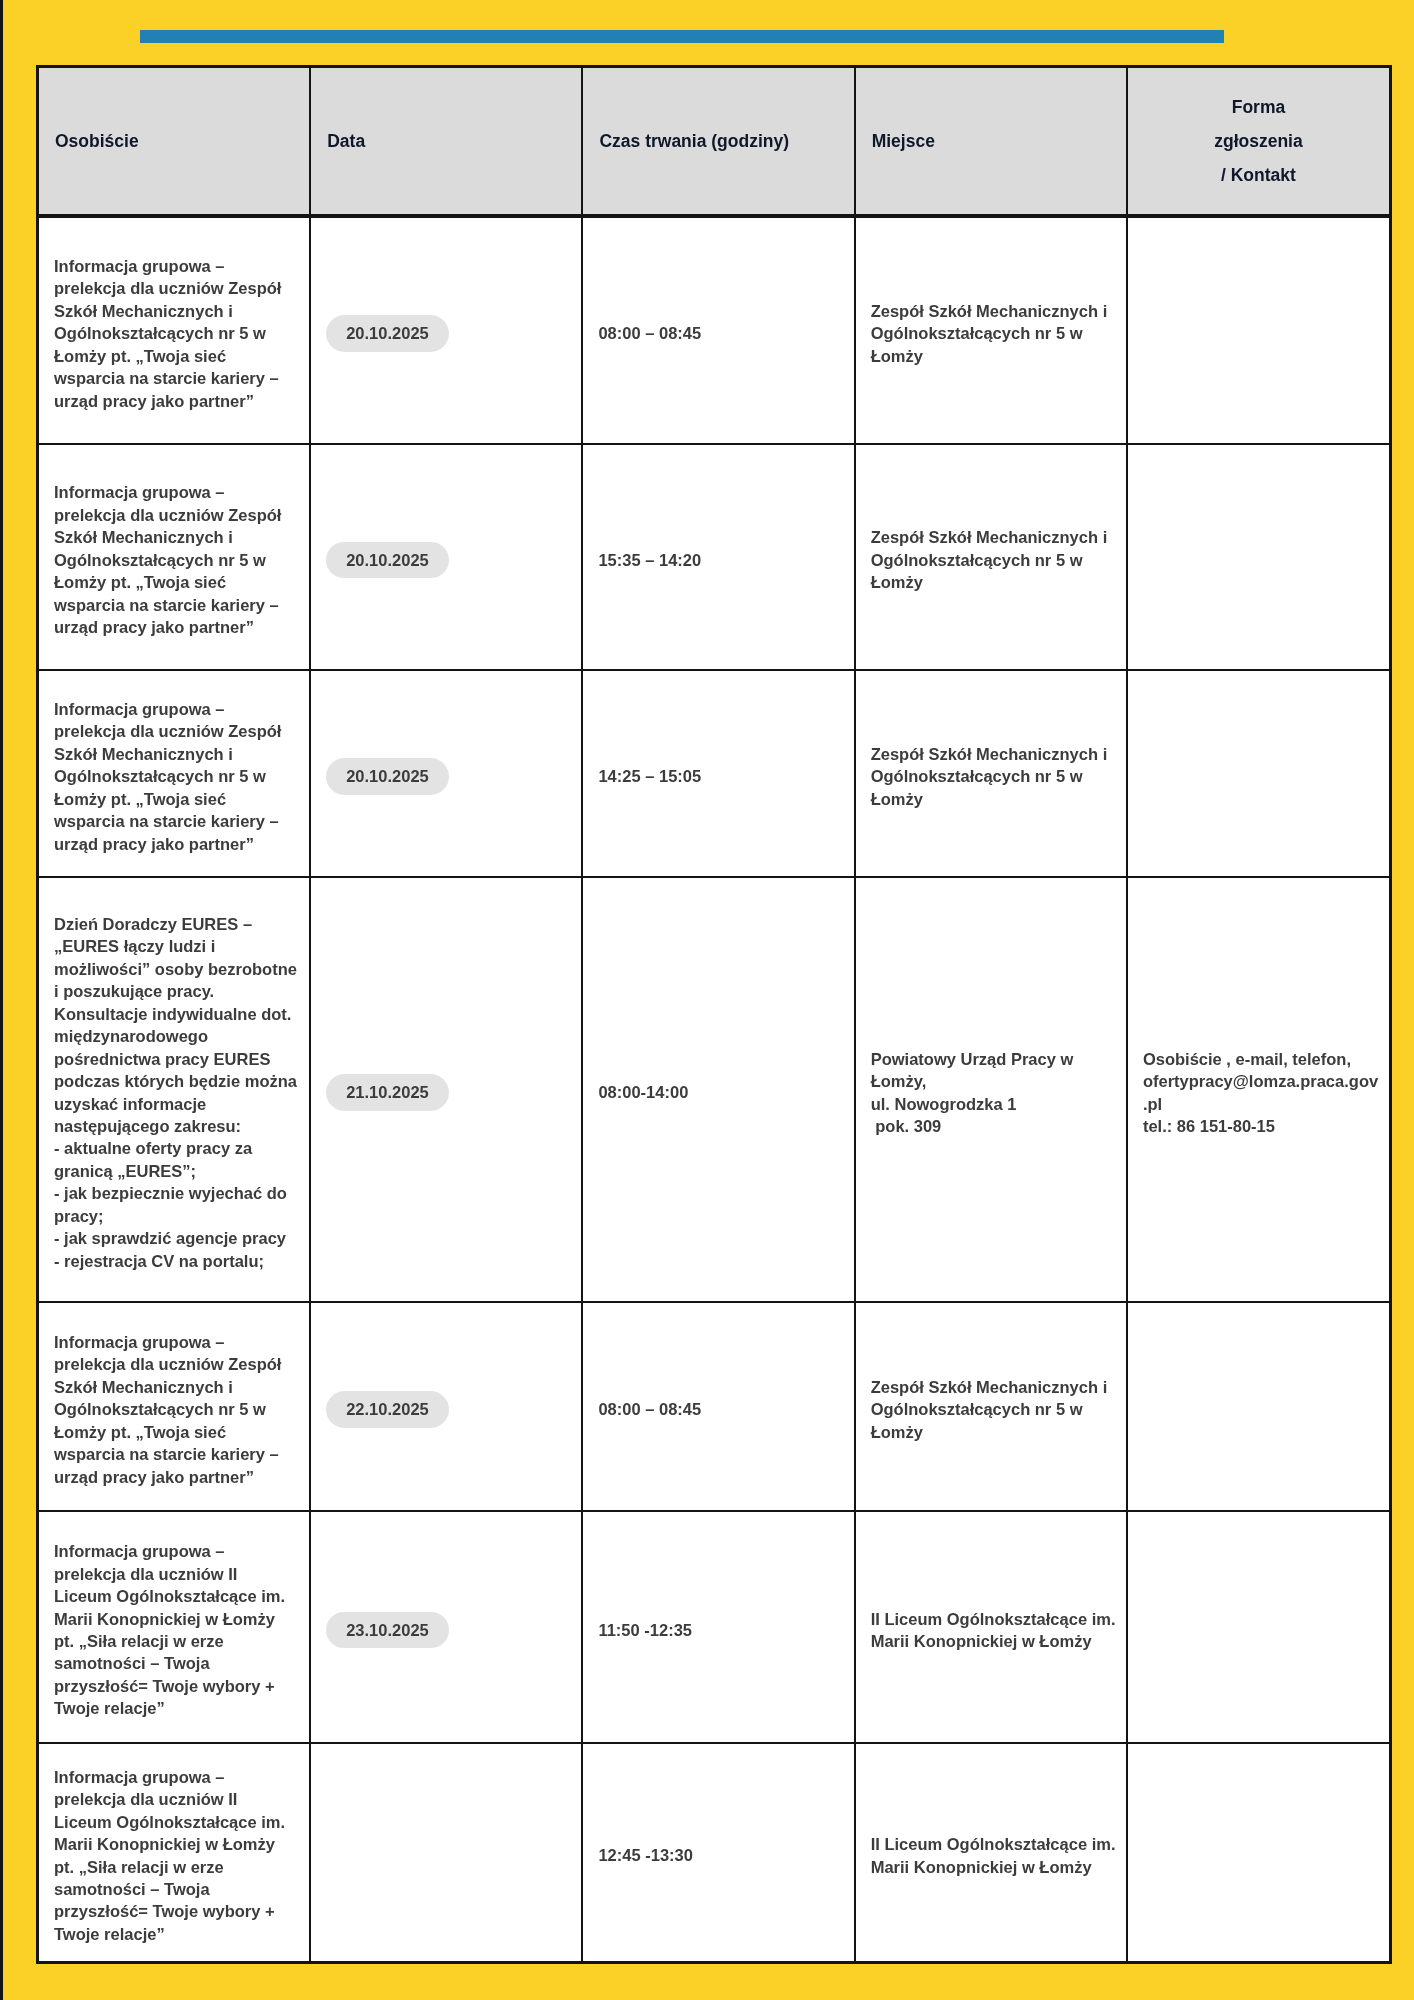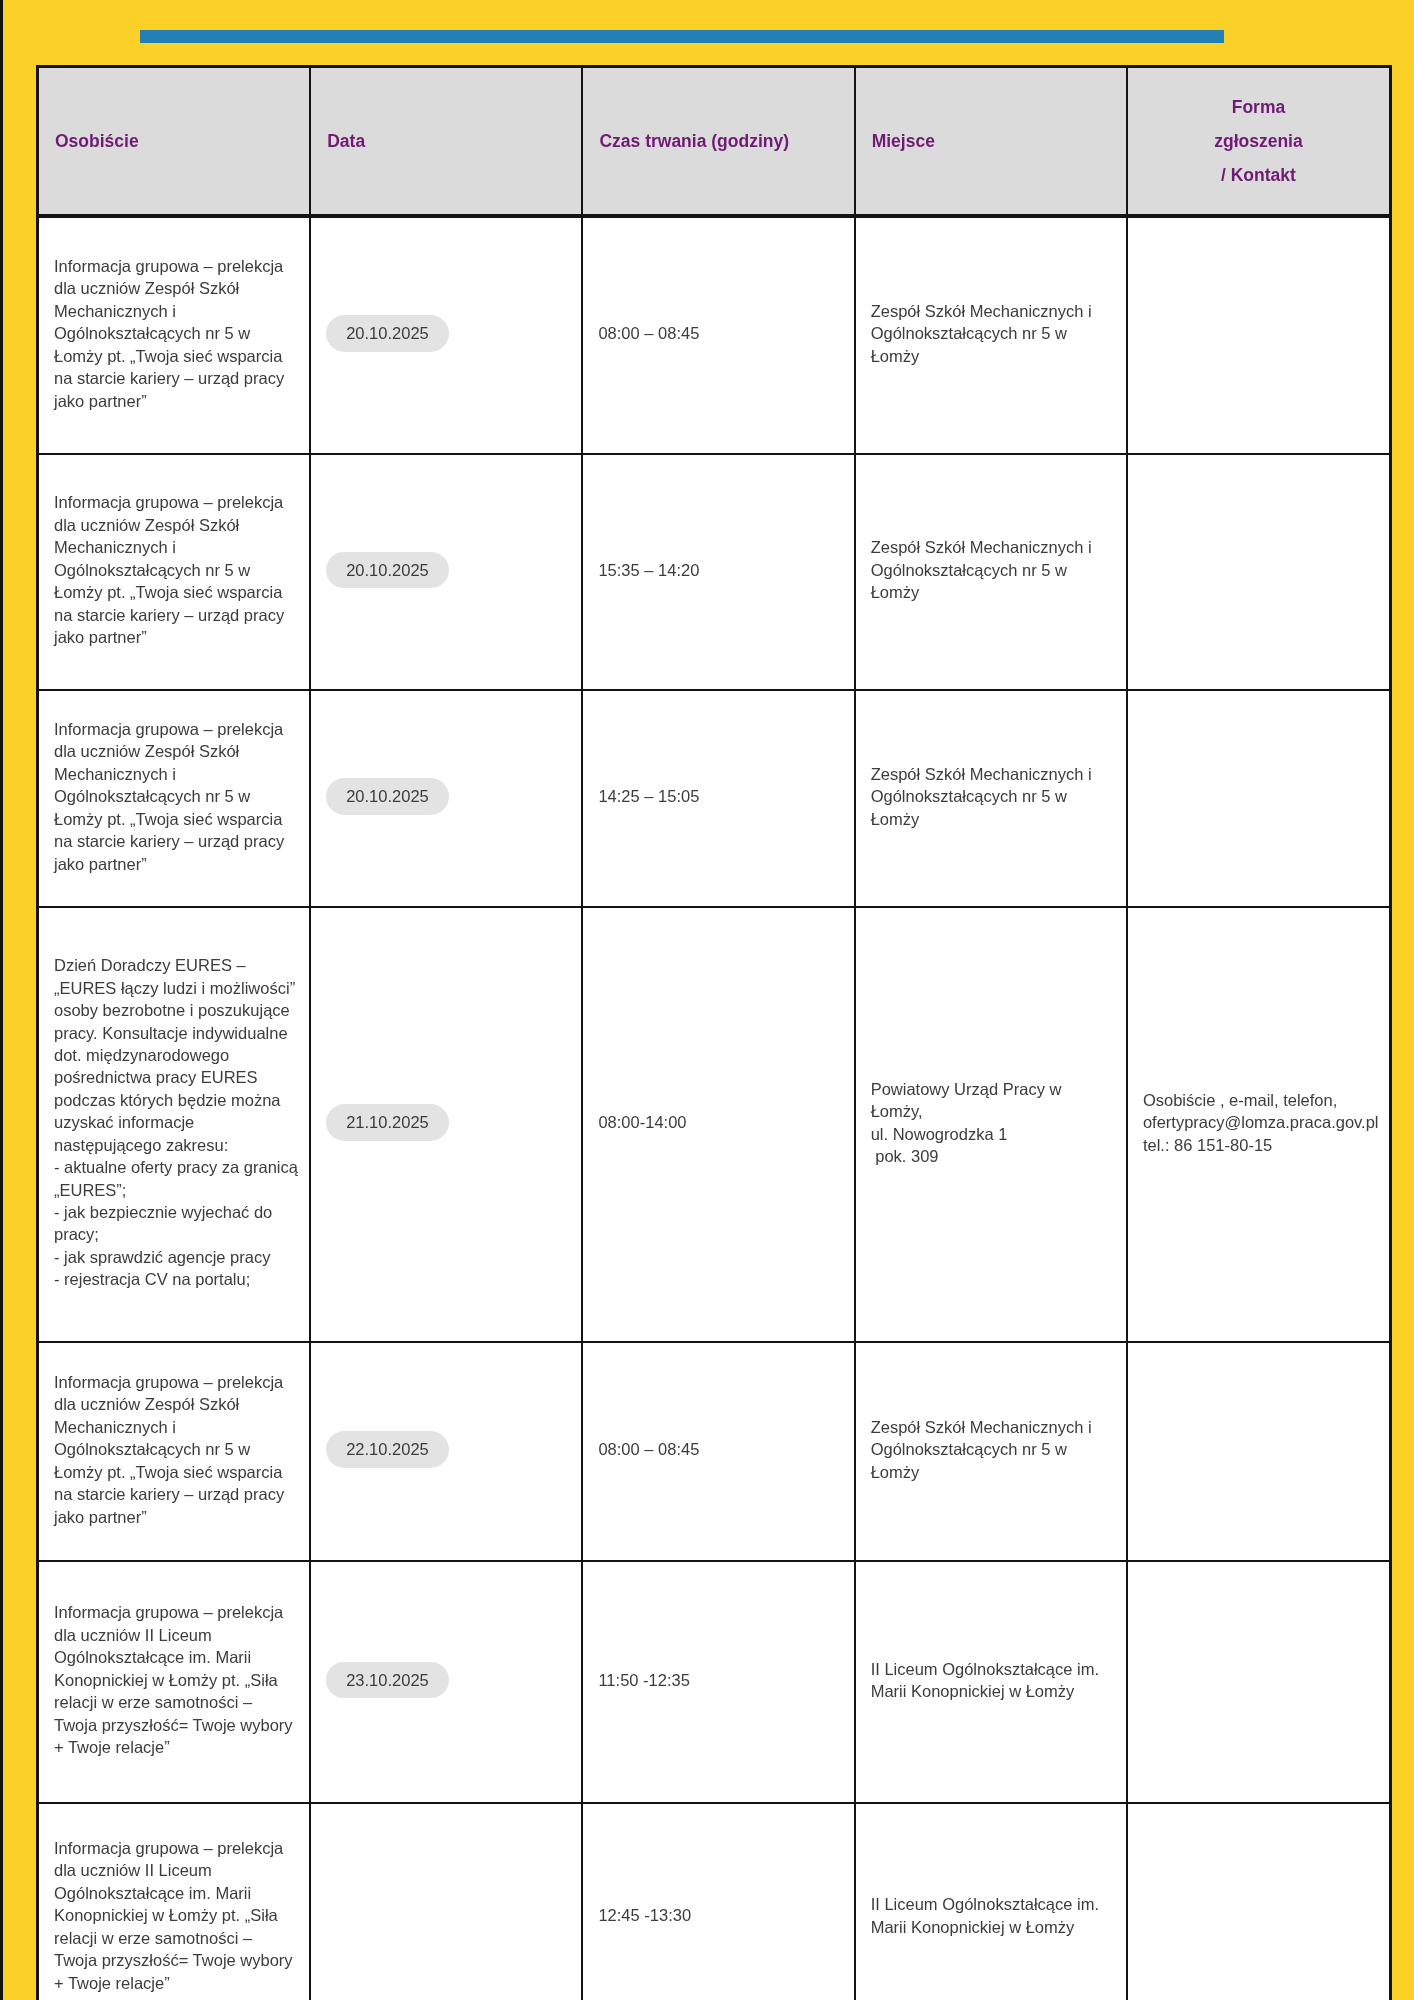--- a/index.html
+++ b/index.html
@@ -30,37 +30,38 @@
     background:#fff;
     border:3px solid var(--border,#141414);
   }
   .schedule th,.schedule td{
     border:2px solid var(--border,#141414);
   }
   .schedule thead th{
     background:var(--head-bg,#DBDBDB);
     height:146px;
     font-size:17.5px;font-weight:700;
-    color:#701a75;
+    color:#0f172a;
     text-align:left;vertical-align:middle;
     padding:0 10px 0 16px;
     border-bottom:4px solid var(--border,#141414);
   }
   .schedule thead th.center{
     text-align:center;padding:0 8px;
     white-space:pre-line;line-height:1.95;
   }
   .schedule td{
     font-size:16.5px;line-height:1.36;
     color:var(--ink,#3C3C3C);
     vertical-align:middle;
-    padding:10px 10px 14px 15px;
+    padding:10px 10px 4px 15px;
     white-space:pre-line;
     overflow-wrap:anywhere;
     background:#fff;
+    font-weight:bold;
   }
   .pill{
     display:inline-block;
     background:var(--pill,#E3E3E3);
     border-radius:999px;
     padding:7px 20px;
   }
 </style>
 </head>
 <body>

